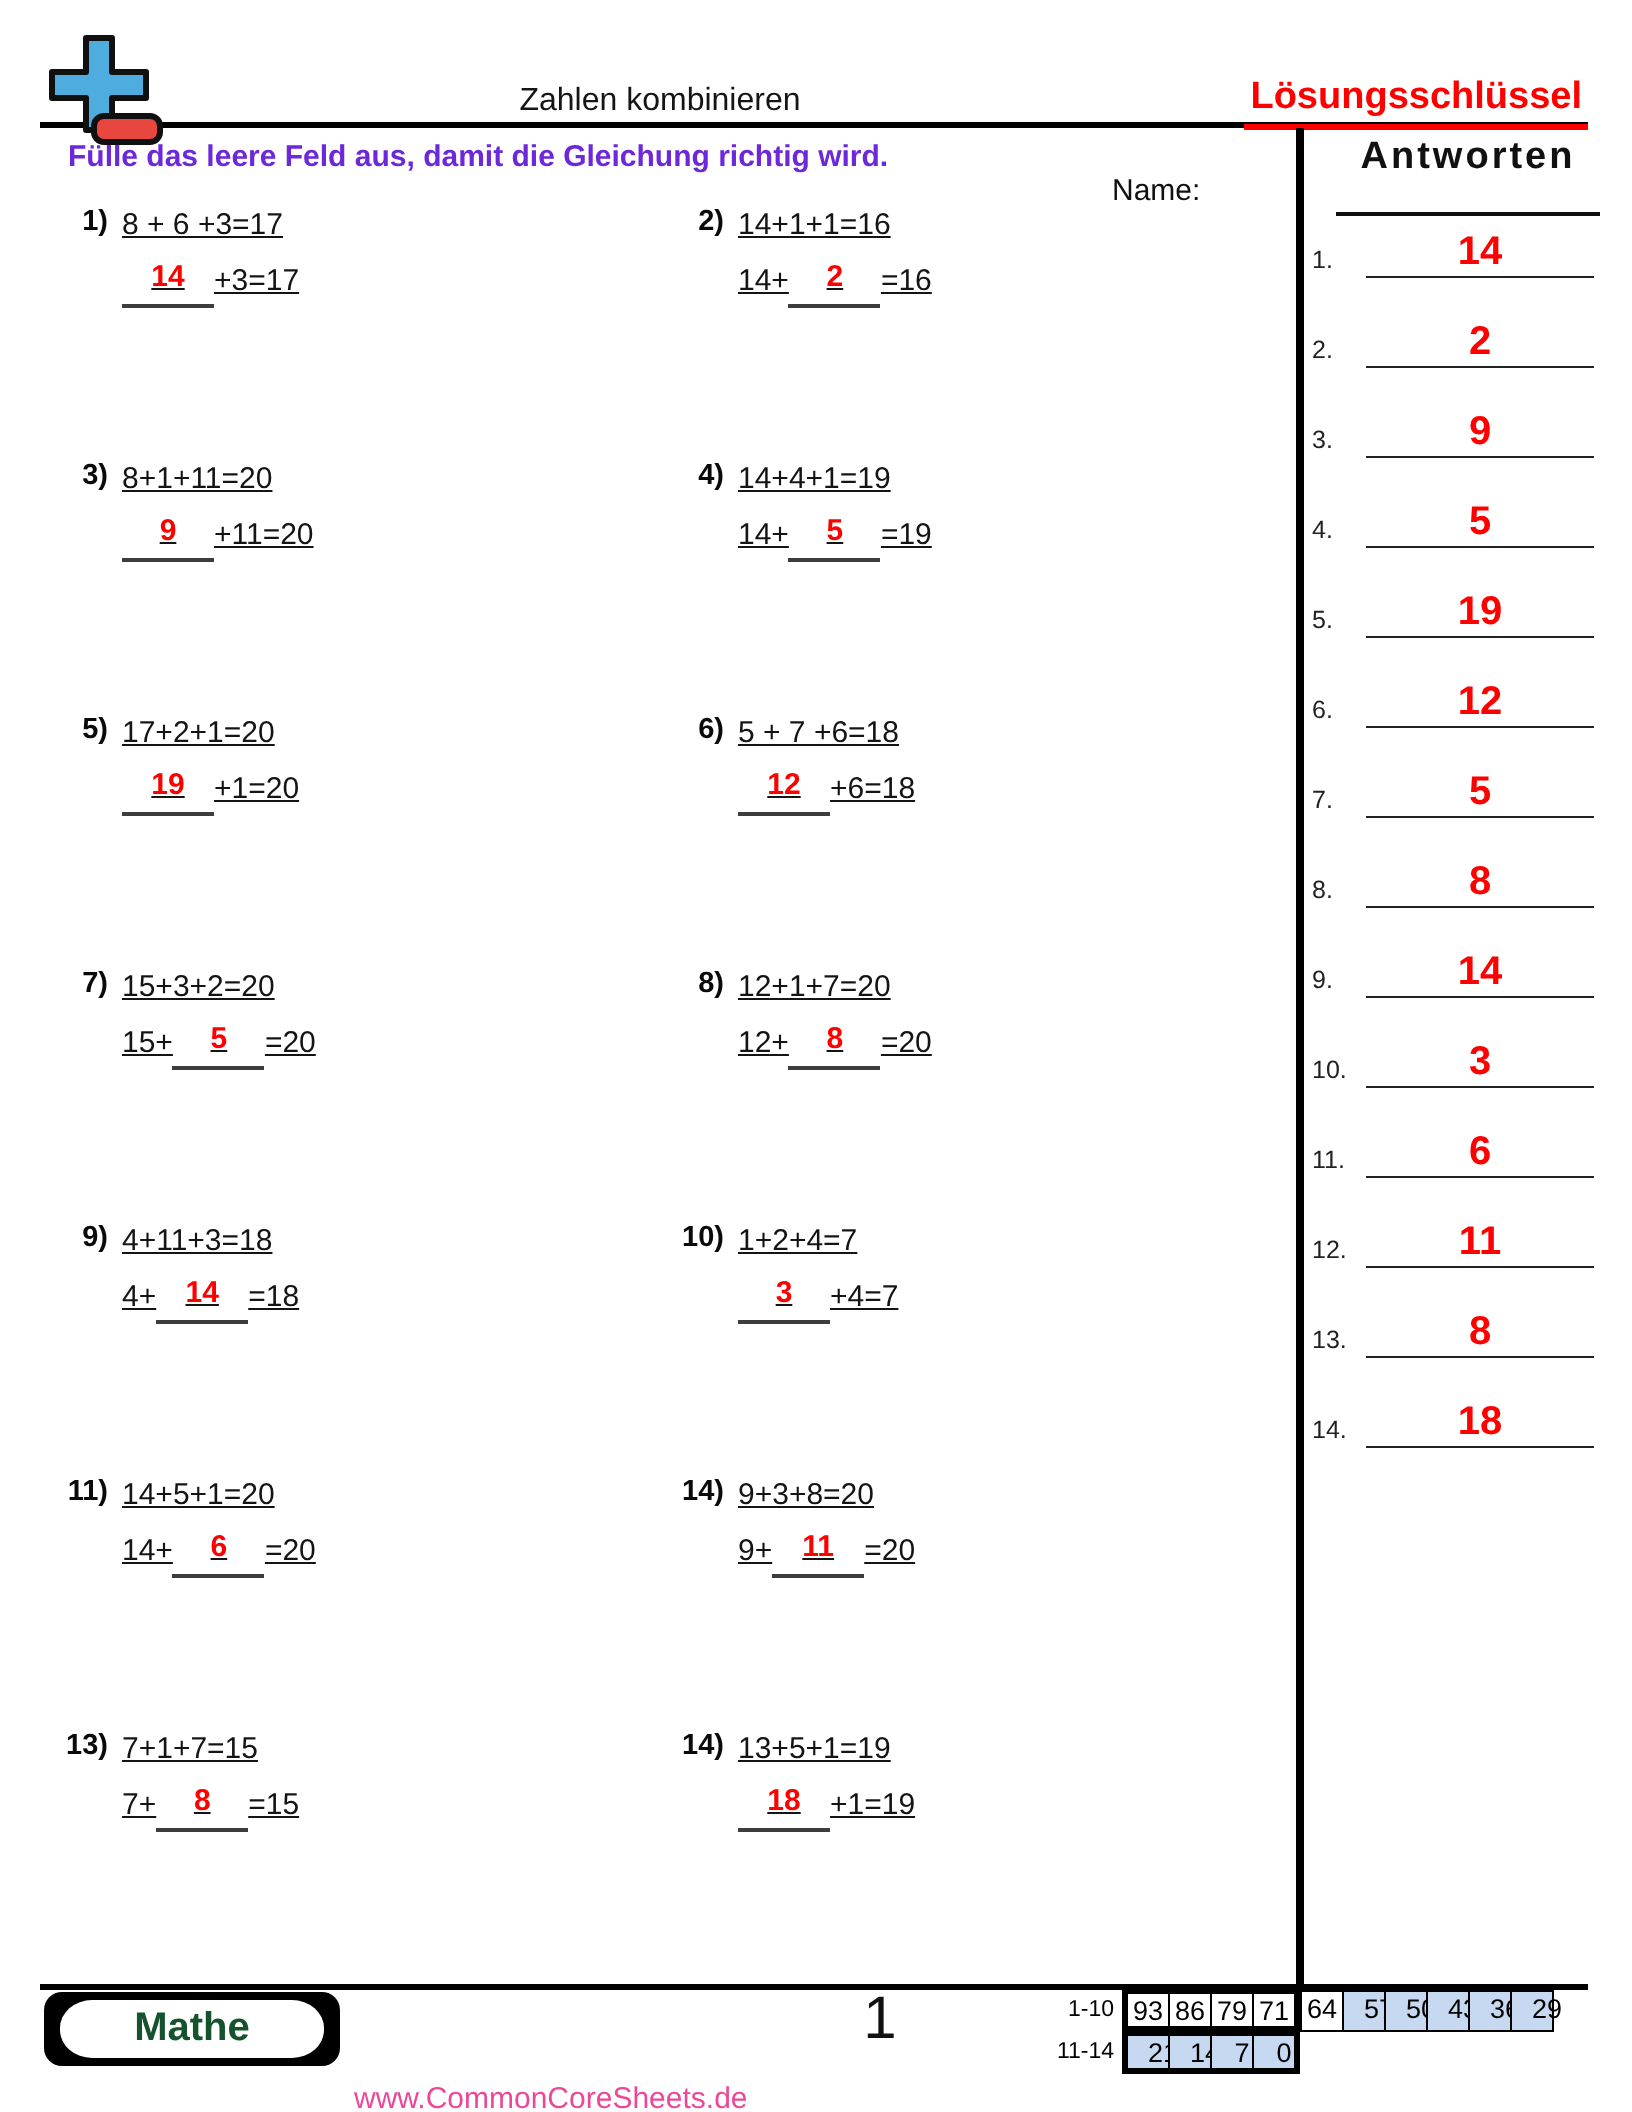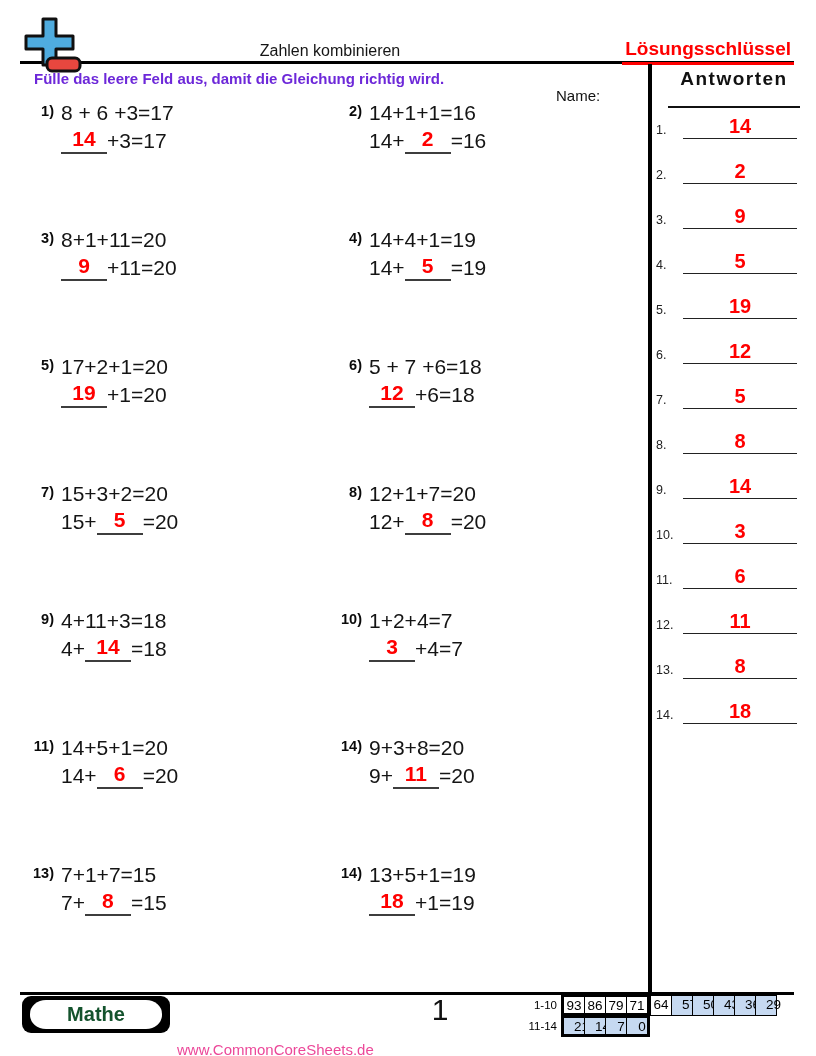--- a/index.html
+++ b/index.html
@@ -18,21 +18,21 @@
   
   .v-divider { position:absolute; left:648px; top:64px; height:929px; width:3px; border-left:2px solid #000; border-right:2px solid #000; }
   .answers-title { position:absolute; left:668px; top:68px; width:132px; text-align:center; font-size:19px; font-weight:bold; letter-spacing:1.5px; border-bottom:2.5px solid #111; padding-bottom:16px; }
   .answers-list { position:absolute; left:656px; top:94px; width:141px; }
   .answers-item { height:45px; display:flex; align-items:flex-end; }
   .answer-number { width:27px; font-size:12.5px; padding-bottom:2px; color:#222; }
   .answer-line { flex:1; border-bottom:1.6px solid #222; text-align:center; font-size:20px; font-weight:bold; color:#ff0000; line-height:23px; }
   
   .problem { position:absolute; width:300px; display:flex; }
   .problem-number { width:32px; text-align:right; font-weight:bold; font-size:14.5px; padding-top:3px; flex-shrink:0; color:#0a0a0a; }
-  .equations { margin-left:7px; font-size:21px; line-height:26px; color:#141414; }
+  .equations { margin-left:7px; font-size:15px; line-height:26px; color:#141414;text-decoration:underline; }
   .eq-line2 { display:flex; align-items:flex-end; height:28px; }
   .eq-part { line-height:27px; }
   .blank { min-width:46px; border-bottom:2px solid #3d3d3d; color:#ff0000; font-weight:bold; text-align:center; padding:0 4px; line-height:26px; }
   
   .footer-rule { position:absolute; left:20px; right:22px; top:992px; height:2.5px; background:#000; z-index:1; }
   .subject-badge { position:absolute; left:22px; top:996px; width:148px; height:37px; background:#000; border-radius:9px; display:flex; align-items:center; justify-content:center; z-index:2; }
   .subject-pill { width:132px; height:29px; background:#fff; border-radius:16px / 14px; display:flex; align-items:center; justify-content:center; font-weight:bold; font-size:20px; color:#14532d; }
   .website { position:absolute; left:177px; top:1013px; font-size:15px; color:#ec4899;margin-top:28px; }
   .page-number { position:absolute; left:425px; top:993px; width:30px; text-align:center; font-size:30px; color:#111; }
   .score-table { position:absolute; left:523px; top:995px; z-index:2; }

